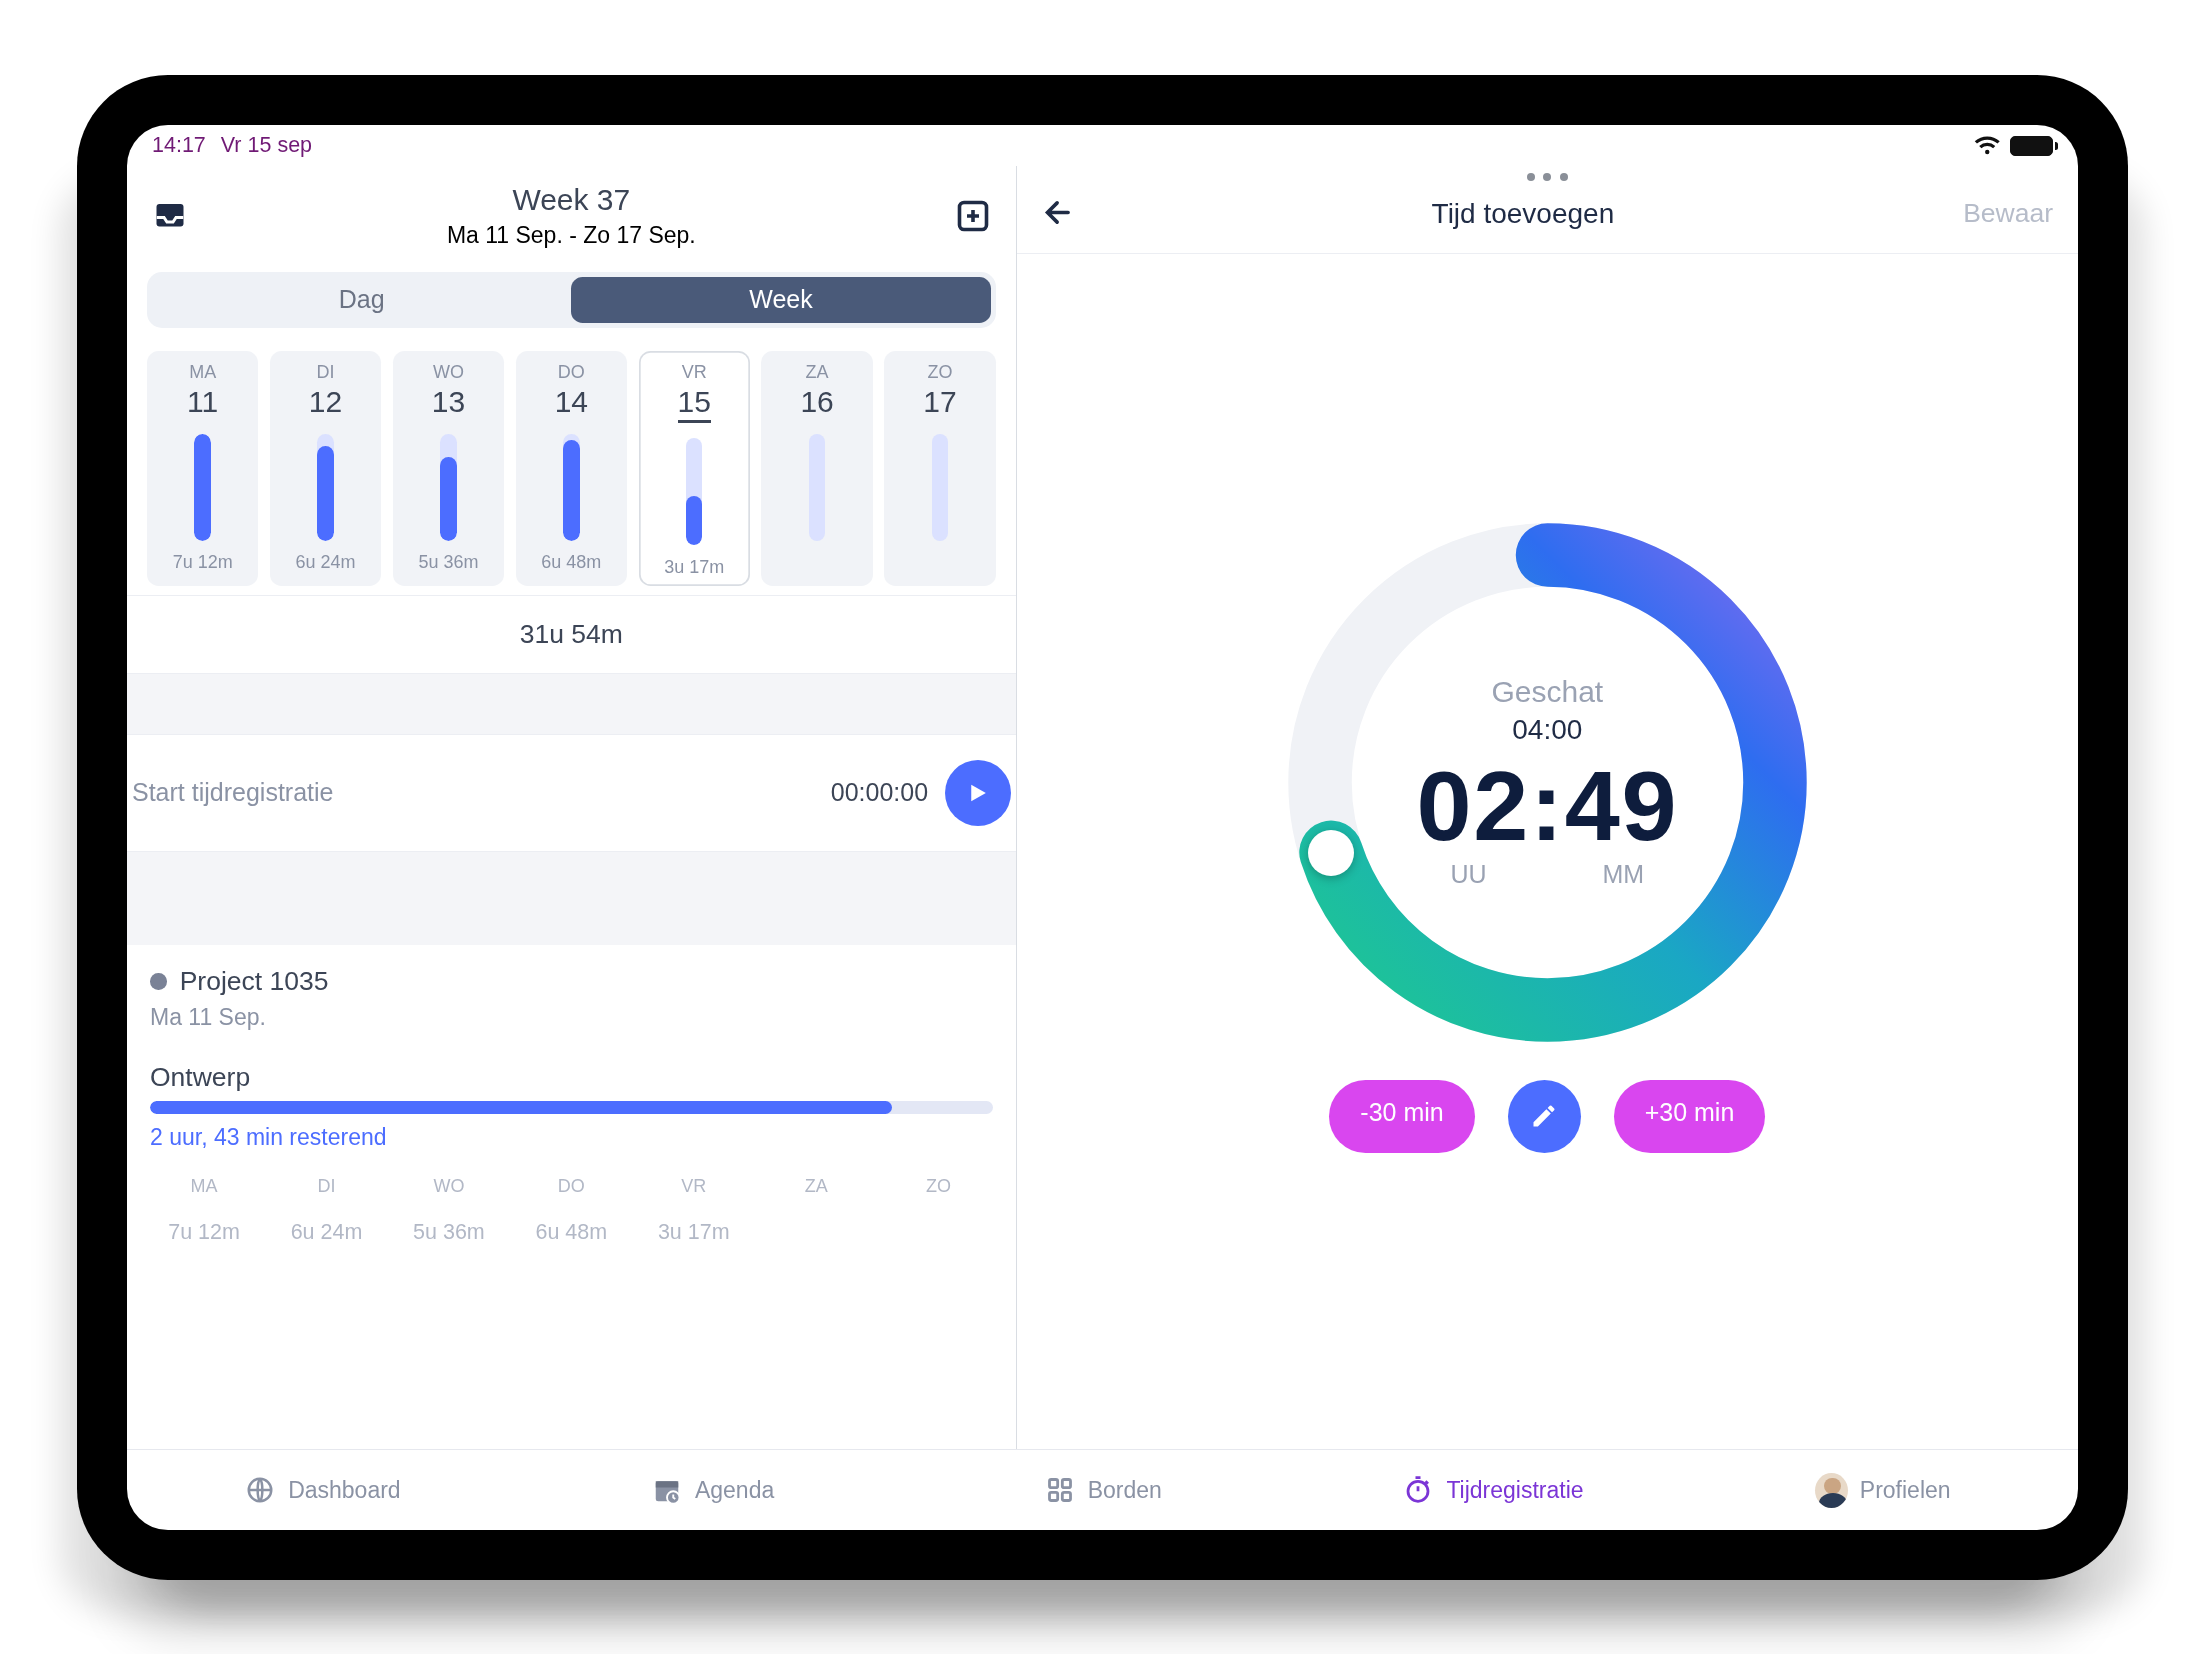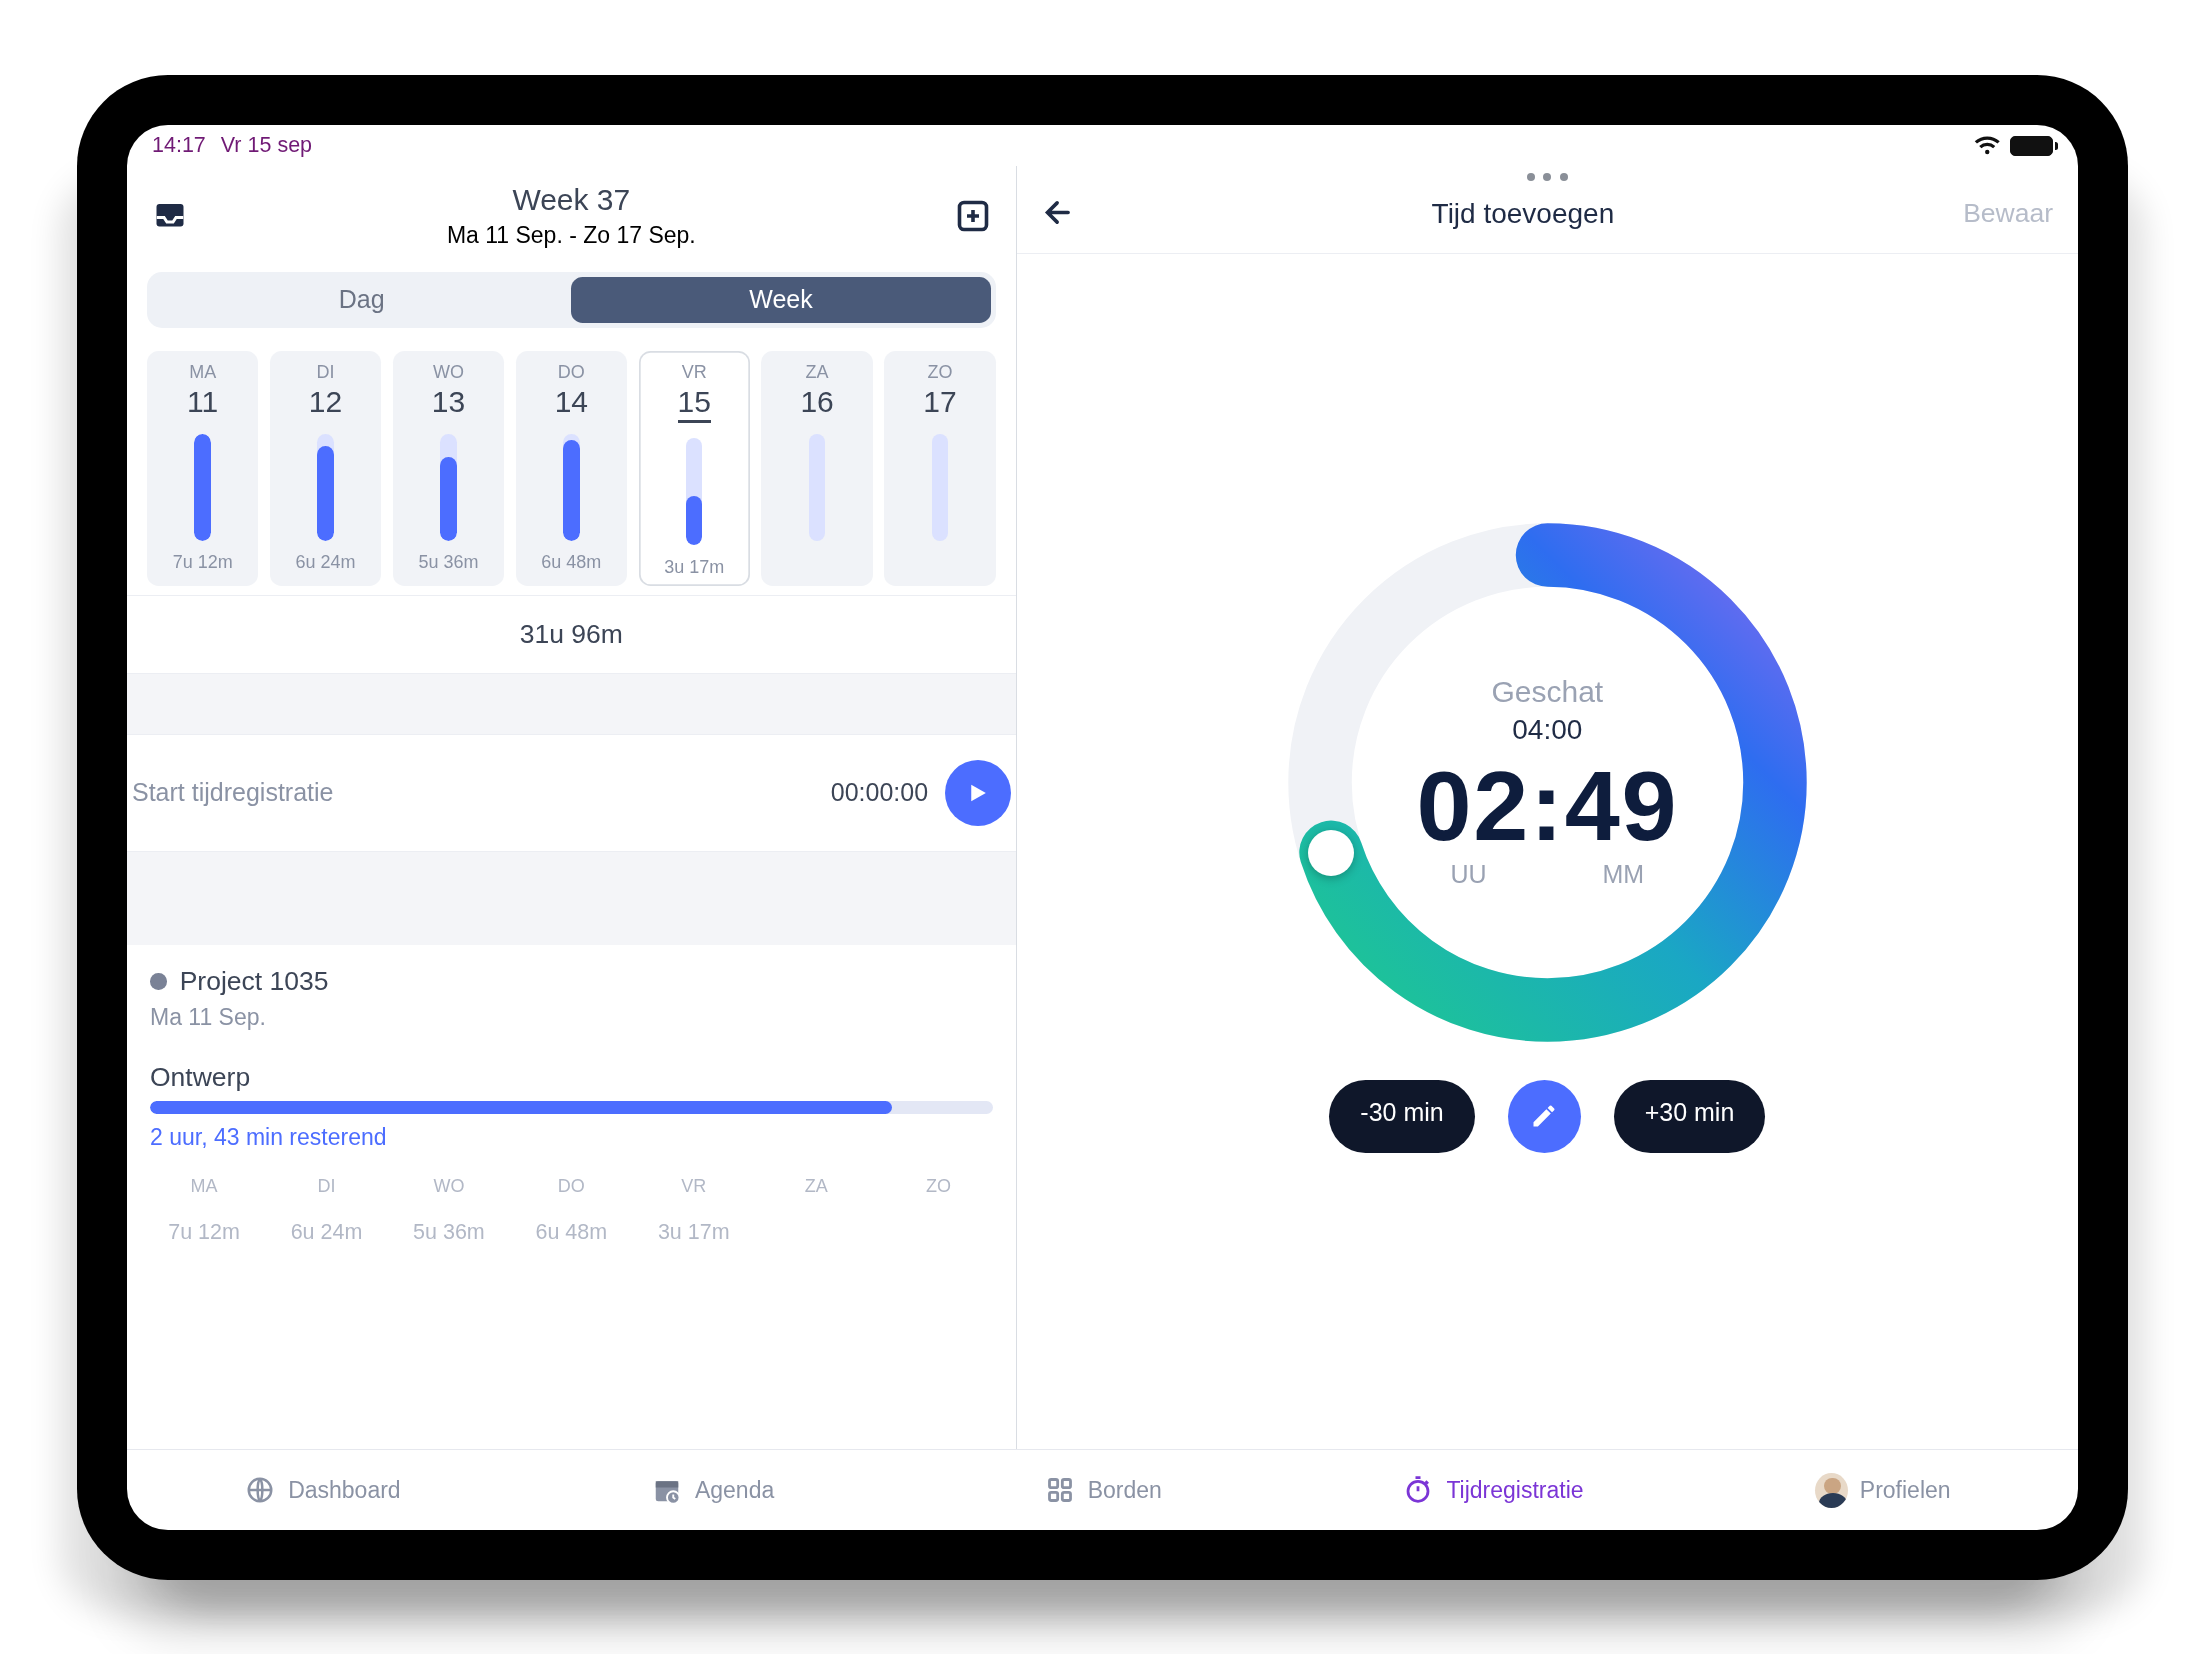--- a/index.html
+++ b/index.html
@@ -158,21 +158,21 @@
     position:absolute; inset:0; display:flex; flex-direction:column; align-items:center; justify-content:center;
   }
   .est-label { font-size:30px; color:#9aa2b3; }
   .est-value { font-size:28px; color:#1f2b45; margin-top:5px; font-weight:500;}
   .big-time  { font-size:99px; color:#0e1d3d; font-weight:700; letter-spacing:1.7px; margin-top:3.3px;}
   .units { display:flex; gap:116px; margin-top:-3.3px;}
   .units span { font-size:25px; color:#9aa2b3; }
 
   .adjust-row { display:flex; gap:33px; margin-top:33px; margin-bottom:33px;}
   .pill {
-    background:#0f172a; color:#fff; font-size:25px; font-weight:500;
+    background:#d946ef; color:#fff; font-size:25px; font-weight:500;
     padding: 18px 31px; border-radius: 41px;
   }
   .circle-btn {
     width:73px; height:73px; border-radius:50%; background:#4c6dff;
     display:flex; align-items:center; justify-content:center; color:#fff;
   }
 
   
   .tabbar {
     height: 81px; border-top: 1.7px solid #e6e8ee;
@@ -288,21 +288,21 @@
               <div class="day-abbr">ZO</div>
               <div class="day-num">17</div>
               <div class="bar-slot">
                 <div class="bar-fill" style="height:0%"></div>
               </div>
               <div class="day-time">&nbsp;</div>
             </div>
           </div>
 
         <div class="reg-total">
-          <div class="reg-value">31u 96m</div>
+          <div class="reg-value">31u 54m</div>
         </div>
 
         <div class="spacer-grey"></div>
 
         <div class="start-row">
           <span class="start-label">Start tijdregistratie</span>
           <span class="start-time">00:00:00</span>
           <div class="play-btn">
             <svg width="25" height="28" viewBox="0 0 24 24">
                 <path d="M6 4l14 8-14 8z" fill="#fff"></path>

